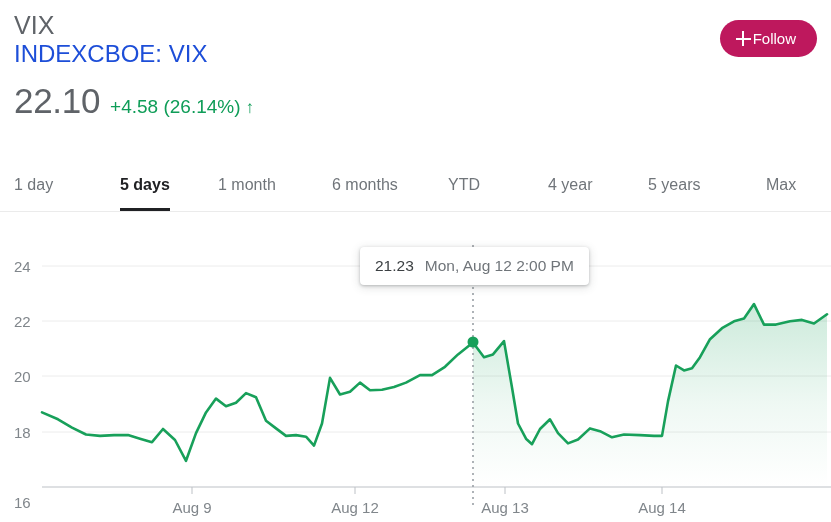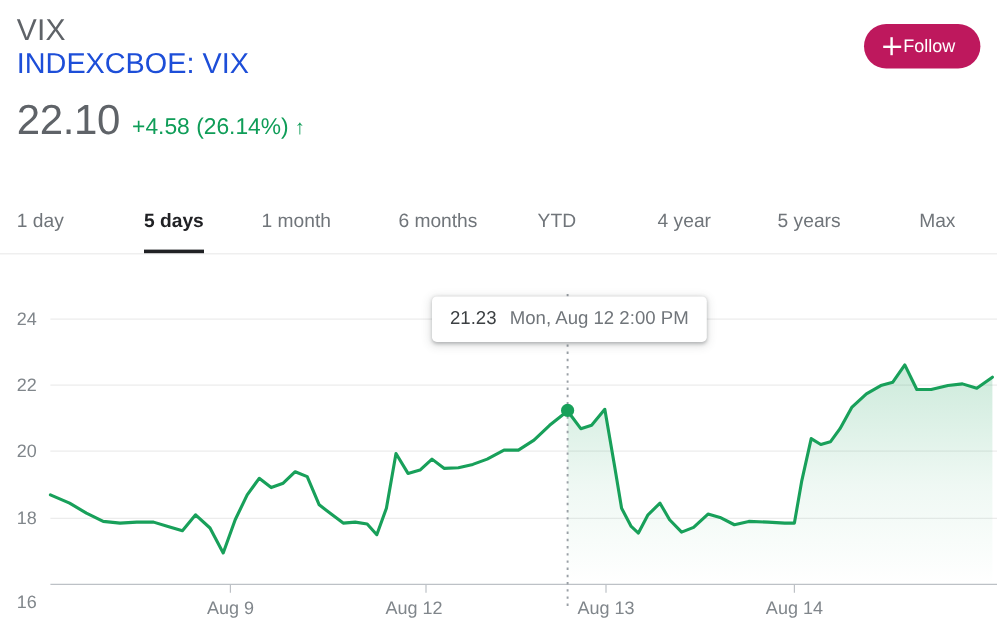--- a/index.html
+++ b/index.html
@@ -160,21 +160,21 @@
       <path fill="none" stroke="#18a05a" stroke-width="2.6" stroke-linejoin="round" stroke-linecap="round" d="M42.0 200.4 L58.0 207.3 L72.0 215.6 L86.0 222.5 L100.0 223.9 L114.0 223.1 L128.0 223.1 L140.0 226.7 L152.0 230.2 L163.0 217.0 L175.0 228.0 L186.0 248.8 L196.0 221.1 L206.0 200.4 L216.0 186.6 L226.0 194.3 L236.0 190.7 L246.0 181.1 L256.0 185.2 L266.0 208.7 L276.0 216.4 L286.0 223.9 L296.0 223.1 L306.0 224.7 L314.0 233.6 L322.0 211.5 L330.0 165.9 L340.0 182.5 L350.0 179.7 L360.0 170.6 L370.0 178.3 L382.0 177.8 L394.0 175.0 L406.0 170.6 L420.0 163.1 L432.0 163.1 L445.0 154.8 L458.0 142.4 L473.0 130.5 L484.0 145.2 L493.0 142.4 L504.0 129.1 L512.0 175.5 L518.0 211.5 L526.0 226.7 L532.0 232.2 L540.0 217.0 L550.0 207.3 L558.0 221.1 L568.0 231.4 L578.0 227.5 L590.0 216.4 L600.0 219.2 L612.0 225.3 L624.0 222.5 L640.0 223.1 L654.0 223.9 L662.0 223.9 L668.0 189.4 L676.0 153.5 L684.0 158.4 L692.0 156.2 L700.0 145.2 L710.0 127.2 L722.0 116.2 L734.0 109.3 L744.0 106.5 L754.0 92.1 L764.0 112.6 L776.0 112.6 L790.0 109.3 L802.0 107.9 L814.0 111.5 L827.0 102.3"></path>
       <line stroke="#9aa0a6" stroke-width="1.6" stroke-dasharray="2 4" x1="473" x2="473" y1="33" y2="295"></line>
       <circle r="5.5" fill="#18a05a" cx="473" cy="130"></circle>
     </svg>
   <div class="ylabel" style="top: 54px;">24</div>
       <div class="ylabel" style="top: 109px;">22</div>
       <div class="ylabel" style="top: 164px;">20</div>
       <div class="ylabel" style="top: 220px;">18</div>
       <div class="ylabel" style="top: 290px;">16</div>
       <div class="xlabel" style="left: 192px;">Aug 9</div>
-      <div class="xlabel" style="left: 345px;">Aug 12</div>
+      <div class="xlabel" style="left: 355px;">Aug 12</div>
       <div class="xlabel" style="left: 505px;">Aug 13</div>
       <div class="xlabel" style="left: 662px;">Aug 14</div>
     </div>
 
   <div class="tooltip">
     <span class="tt-price">21.23</span>
     <span class="tt-date">Mon, Aug 12 2:00 PM</span>
   </div>
 
 </div>

